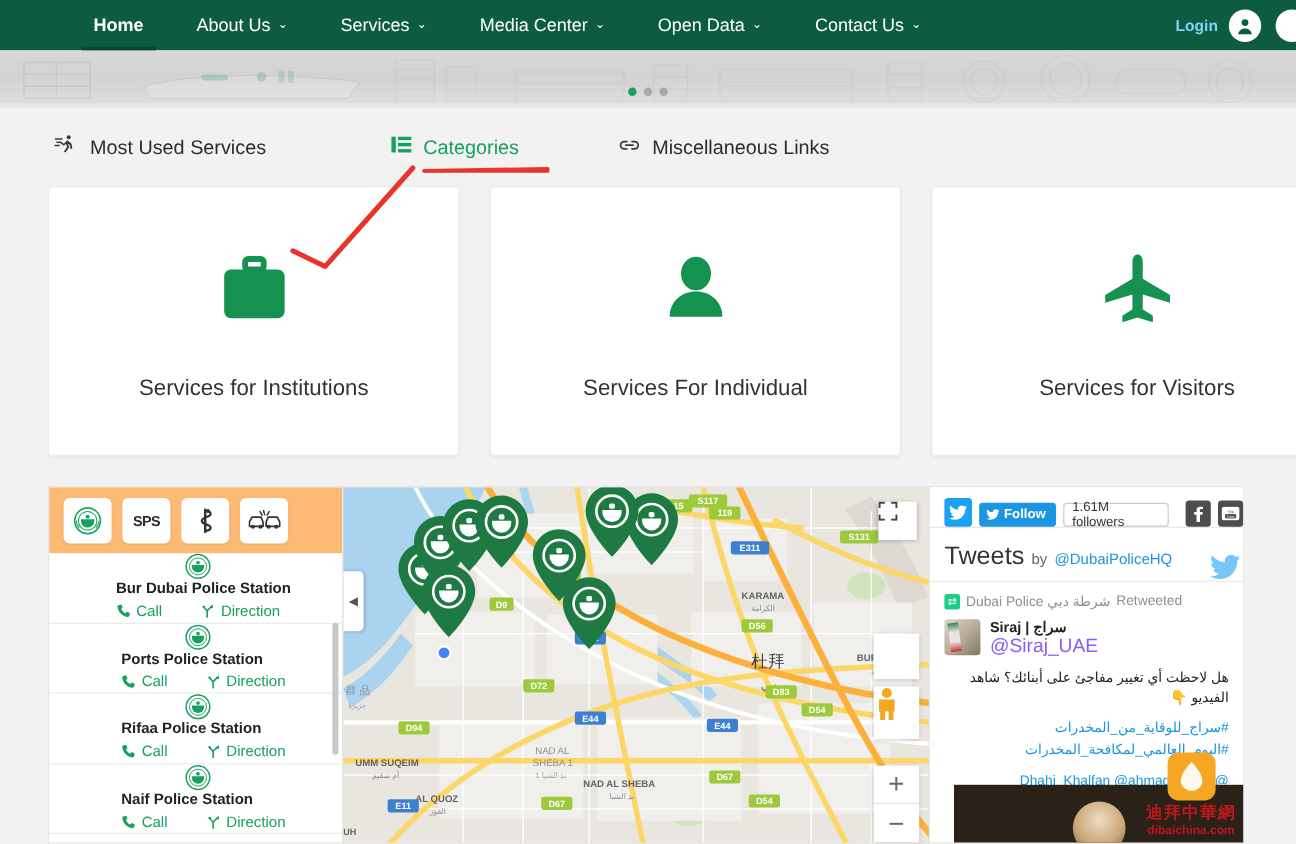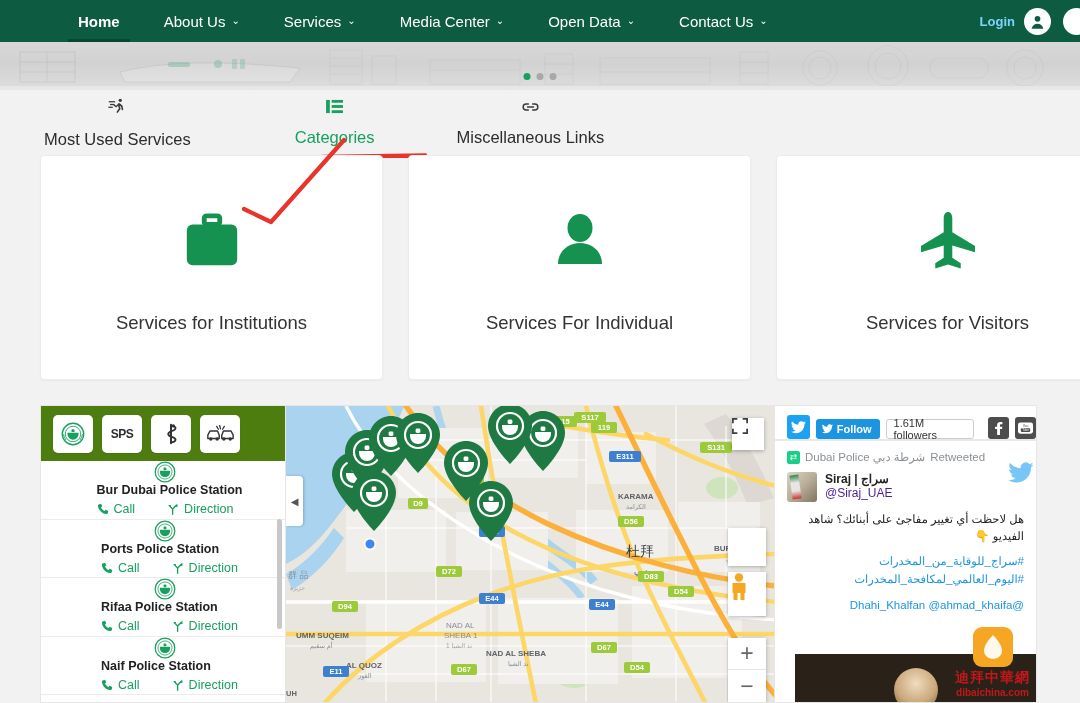--- a/index.html
+++ b/index.html
@@ -54,21 +54,21 @@
     bottom: 10px; display: flex; gap: 6px; z-index: 3;
   }
   .hero-dot { width: 7px; height: 7px; border-radius: 50%; background: #a8a8a8; cursor: pointer; }
   .hero-dot.active { background: #17a05e; }
 
   
   .tabs {
     position: absolute; top: 104px; left: 0; width: 1080px; height: 38px;
     display: flex; align-items: center;
   }
-  .tab { display: flex; align-items: center; gap: 10px; cursor: pointer; position: relative; flex-direction: column; }
+  .tab { display: flex; align-items: center; gap: 10px; cursor: pointer; position: relative; }
   .tab-1 { margin-left: 44px; }
   .tab-2 { margin-left: 104px; }
   .tab-3 { margin-left: 82px; }
   .tab-label { font-size: 16.5px; color: #2c2c2c; }
   .tab.active .tab-label { color: #17a05e; }
   .tab-underline {
     position: absolute; left: 26px; width: 106px; height: 3px; bottom: -11px;
     background: #e8342a; border-radius: 2px;
   }
   .tab-underline::after {
@@ -91,21 +91,21 @@
 
   
   .bottom { position: absolute; top: 405px; left: 40px; display: flex; }
 
   .stations-panel {
     width: 245px; height: 298px; background: #fff;
     border: 1px solid #e6e6e6; border-right: none; overflow: hidden;
     position: relative;
   }
   .filter-bar {
-    height: 55px; background: #4d7c0f; display: flex; align-items: center;
+    height: 55px; background: #fdba74; display: flex; align-items: center;
     gap: 9px; padding: 0 12px;
   }
   .filter-btn {
     width: 40px; height: 38px; background: #fff; border-radius: 5px;
     display: flex; align-items: center; justify-content: center; cursor: pointer;
     box-shadow: 0 1px 2px rgba(0,0,0,.07);
   }
   .sps-text { font-size: 12px; font-weight: bold; color: #2e2e2e; letter-spacing: -0.5px; }
   .station-list { position: relative; }
   .station-row {
@@ -202,21 +202,21 @@
     width: 30px; height: 30px; border-radius: 3px; flex: 0 0 30px;
     background: linear-gradient(135deg,#d9d4c8 0%,#b9ae98 50%,#7f7560 100%);
     position: relative; overflow: hidden;
   }
   .tw-avatar::before {
     content:""; position:absolute; left:4px; top:3px; width:9px; height:24px;
     background: linear-gradient(180deg,#1a7a3a 0%,#eee 33%,#eee 66%,#c22 100%);
     transform: rotate(-8deg); opacity:.85;
   }
   .tw-name { font-size: 12px; font-weight: bold; color: #222; }
-  .tw-handle { font-size: 12px; color: #4c1d95; }
+  .tw-handle { font-size: 16px; color: #8b5cf6; }
   .tw-text-ar {
     direction: rtl; text-align: right; font-size: 11.5px; color: #222;
     padding: 9px 12px 0; line-height: 1.45;
   }
   .tw-tags {
     direction: rtl; text-align: right; font-size: 11.5px; color: #1b95e0;
     padding: 9px 12px 0; line-height: 1.5;
   }
   .tw-media {
     position: absolute; left: 20px; top: 248px; width: 242px; height: 50px;
@@ -802,20 +802,25 @@
       <span class="sq-icon">
         <svg width="15" height="12" viewBox="0 0 16 12">
             <rect x="0" y="0" width="16" height="12" rx="2.5" fill="#fff"></rect>
             <text x="8" y="5.2" font-size="3.6" fill="#4d4d4d" text-anchor="middle" font-family="Liberation Sans">You</text>
             <rect x="3" y="6.3" width="10" height="4" rx="1.3" fill="#4d4d4d"></rect>
             <text x="8" y="9.5" font-size="3.2" fill="#fff" text-anchor="middle" font-family="Liberation Sans">Tube</text>
           </svg>
       </span>
     </div>
 
+    <div class="tweets-title">
+      <span class="tweets-word">Tweets</span>
+      <span class="tweets-by">by</span>
+      <span class="tweets-handle">@DubaiPoliceHQ</span>
+    </div>
     <div class="tweet-sep"></div>
 
     <div class="rt-line">
       <span class="rt-badge">⇄</span>
       <span>Dubai Police شرطة دبي</span>
       <span>Retweeted</span>
     </div>
 
     <div class="tweet-user">
       <span class="tw-avatar"></span>

